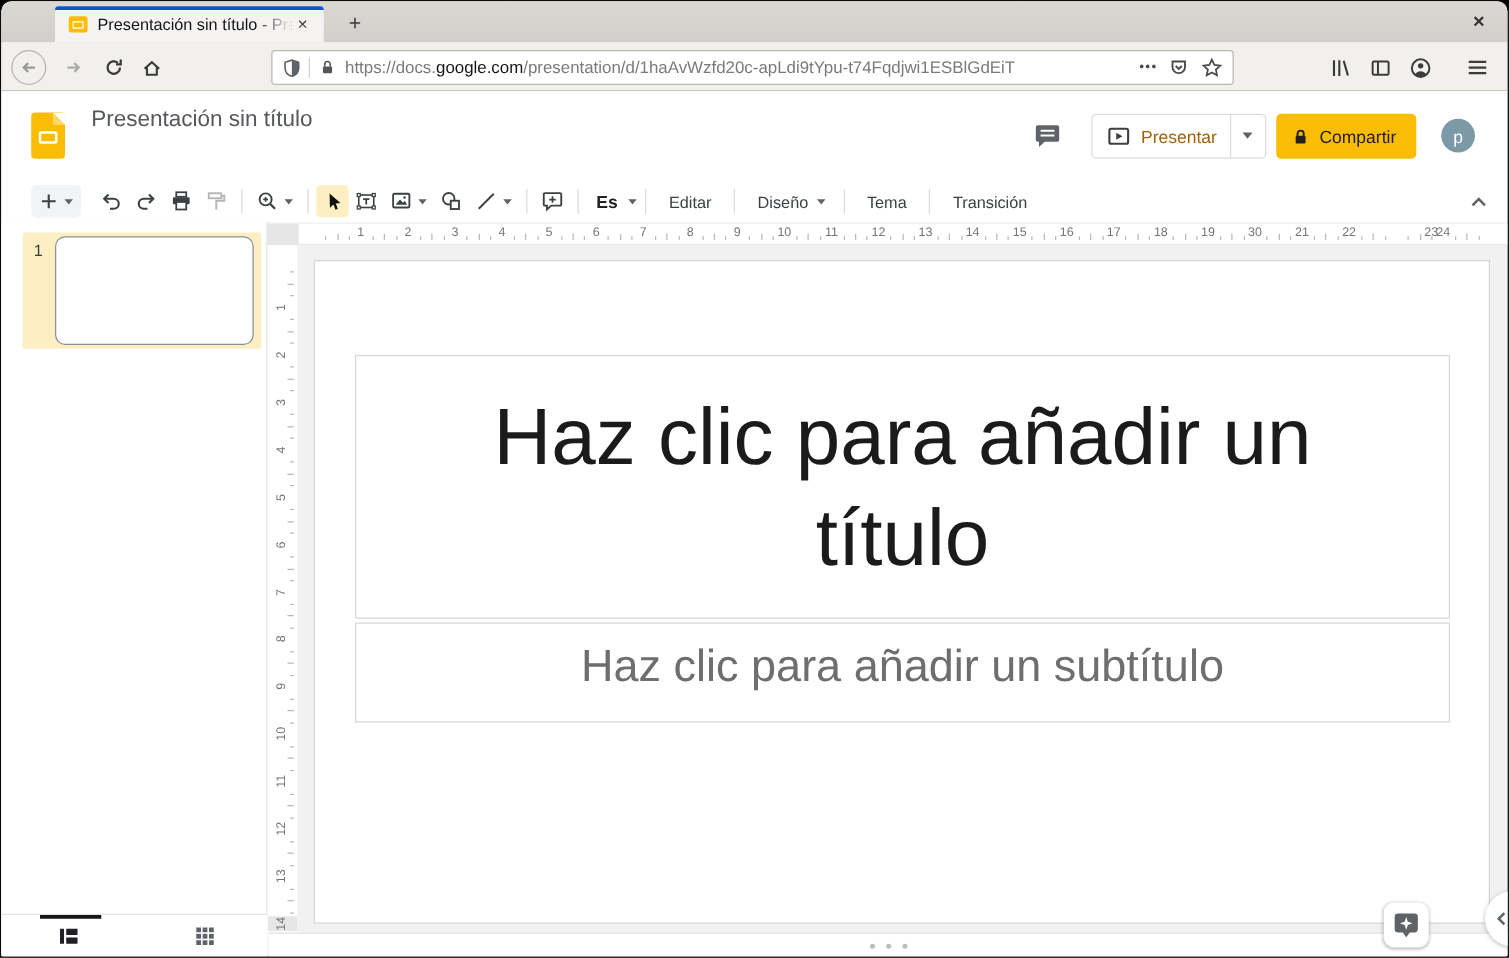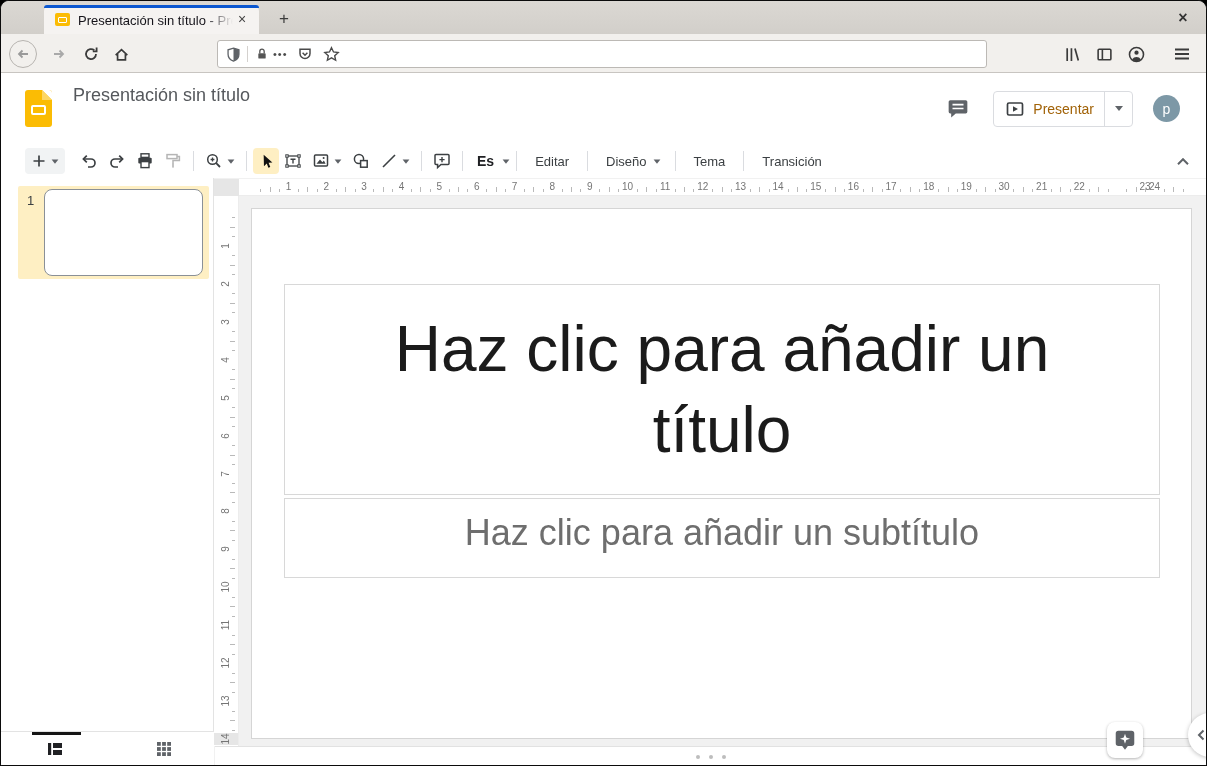--- a/index.html
+++ b/index.html
@@ -181,20 +181,21 @@
     <div class="urlbar">
       <svg width="15" height="15" viewBox="0 0 16 16">
         <path d="M8 1.2 L13.8 3 V7.8 C13.8 11.4 11.4 13.9 8 15 C4.6 13.9 2.2 11.4 2.2 7.8 V3 Z" fill="none" stroke="#5f6368" stroke-width="1.4"></path>
         <path d="M8 1.2 L13.8 3 V7.8 C13.8 11.4 11.4 13.9 8 15 Z" fill="#5f6368"></path>
         </svg>
       <span class="url-sep"></span>
       <svg width="14" height="14" viewBox="0 0 16 16">
         <path d="M5.5 7 V5 a2.5 2.5 0 0 1 5 0 V7" fill="none" stroke="#555" stroke-width="1.5"></path>
         <rect x="3.8" y="7" width="8.4" height="6.2" rx="1" fill="#555"></rect>
         </svg>
+      <span class="url-text"><span class="url-dim">https://docs.</span><span class="url-domain">google.com</span><span class="url-dim">/presentation/d/1haAvWzfd20c-apLdi9tYpu-t74Fqdjwi1ESBlGdEiT</span></span>
       <span class="url-dots">•••</span>
       <svg width="16" height="16" viewBox="0 0 16 16">
         <path d="M3 3.2 h10 v4.3 a5 5 0 0 1 -10 0 Z" fill="none" stroke="#4a4a4a" stroke-width="1.5"></path>
         <path d="M5.6 6.8 L8 9.2 L10.4 6.8" fill="none" stroke="#4a4a4a" stroke-width="1.5"></path>
         </svg>
       <span style="width:10px"></span>
       <svg width="17" height="17" viewBox="0 0 16 16">
         <path d="M8 1.6 L9.9 5.6 L14.3 6.1 L11 9.1 L11.9 13.4 L8 11.2 L4.1 13.4 L5 9.1 L1.7 6.1 L6.1 5.6 Z" fill="none" stroke="#4a4a4a" stroke-width="1.3"></path>
         </svg>
     </div>
@@ -251,20 +252,27 @@
       <div class="btn-present">
         <svg width="18" height="18" viewBox="0 0 18 18">
           <rect x="1.5" y="3" width="15" height="12" rx="1.5" fill="none" stroke="#3c4043" stroke-width="1.7"></rect>
           <path d="M7 6.2 L12 9 L7 11.8 Z" fill="#3c4043"></path>
           </svg>
         <span class="lbl">Presentar</span>
         <span class="divider"></span>
         <span class="caret-cell">
             <span class="caret"></span>
           </span>
+      </div>
+      <div class="btn-share">
+        <svg width="15" height="16" viewBox="0 0 16 16">
+          <path d="M5.4 8 V5.8 a2.6 2.6 0 0 1 5.2 0 V8" fill="none" stroke="#24201a" stroke-width="1.7"></path>
+          <rect x="3.8" y="7.6" width="8.4" height="6.6" rx="1" fill="#24201a"></rect>
+          </svg>
+        <span class="lbl">Compartir</span>
       </div>
       <div class="avatar">p</div>
     </div>
   </div>
 
   <div class="toolbar">
     <div class="tb tb-plus">
       <svg width="16" height="16" viewBox="0 0 16 16">
         <path d="M8 2.5 V13.5 M2.5 8 H13.5" stroke="#3c4043" stroke-width="1.7"></path>
         </svg>

